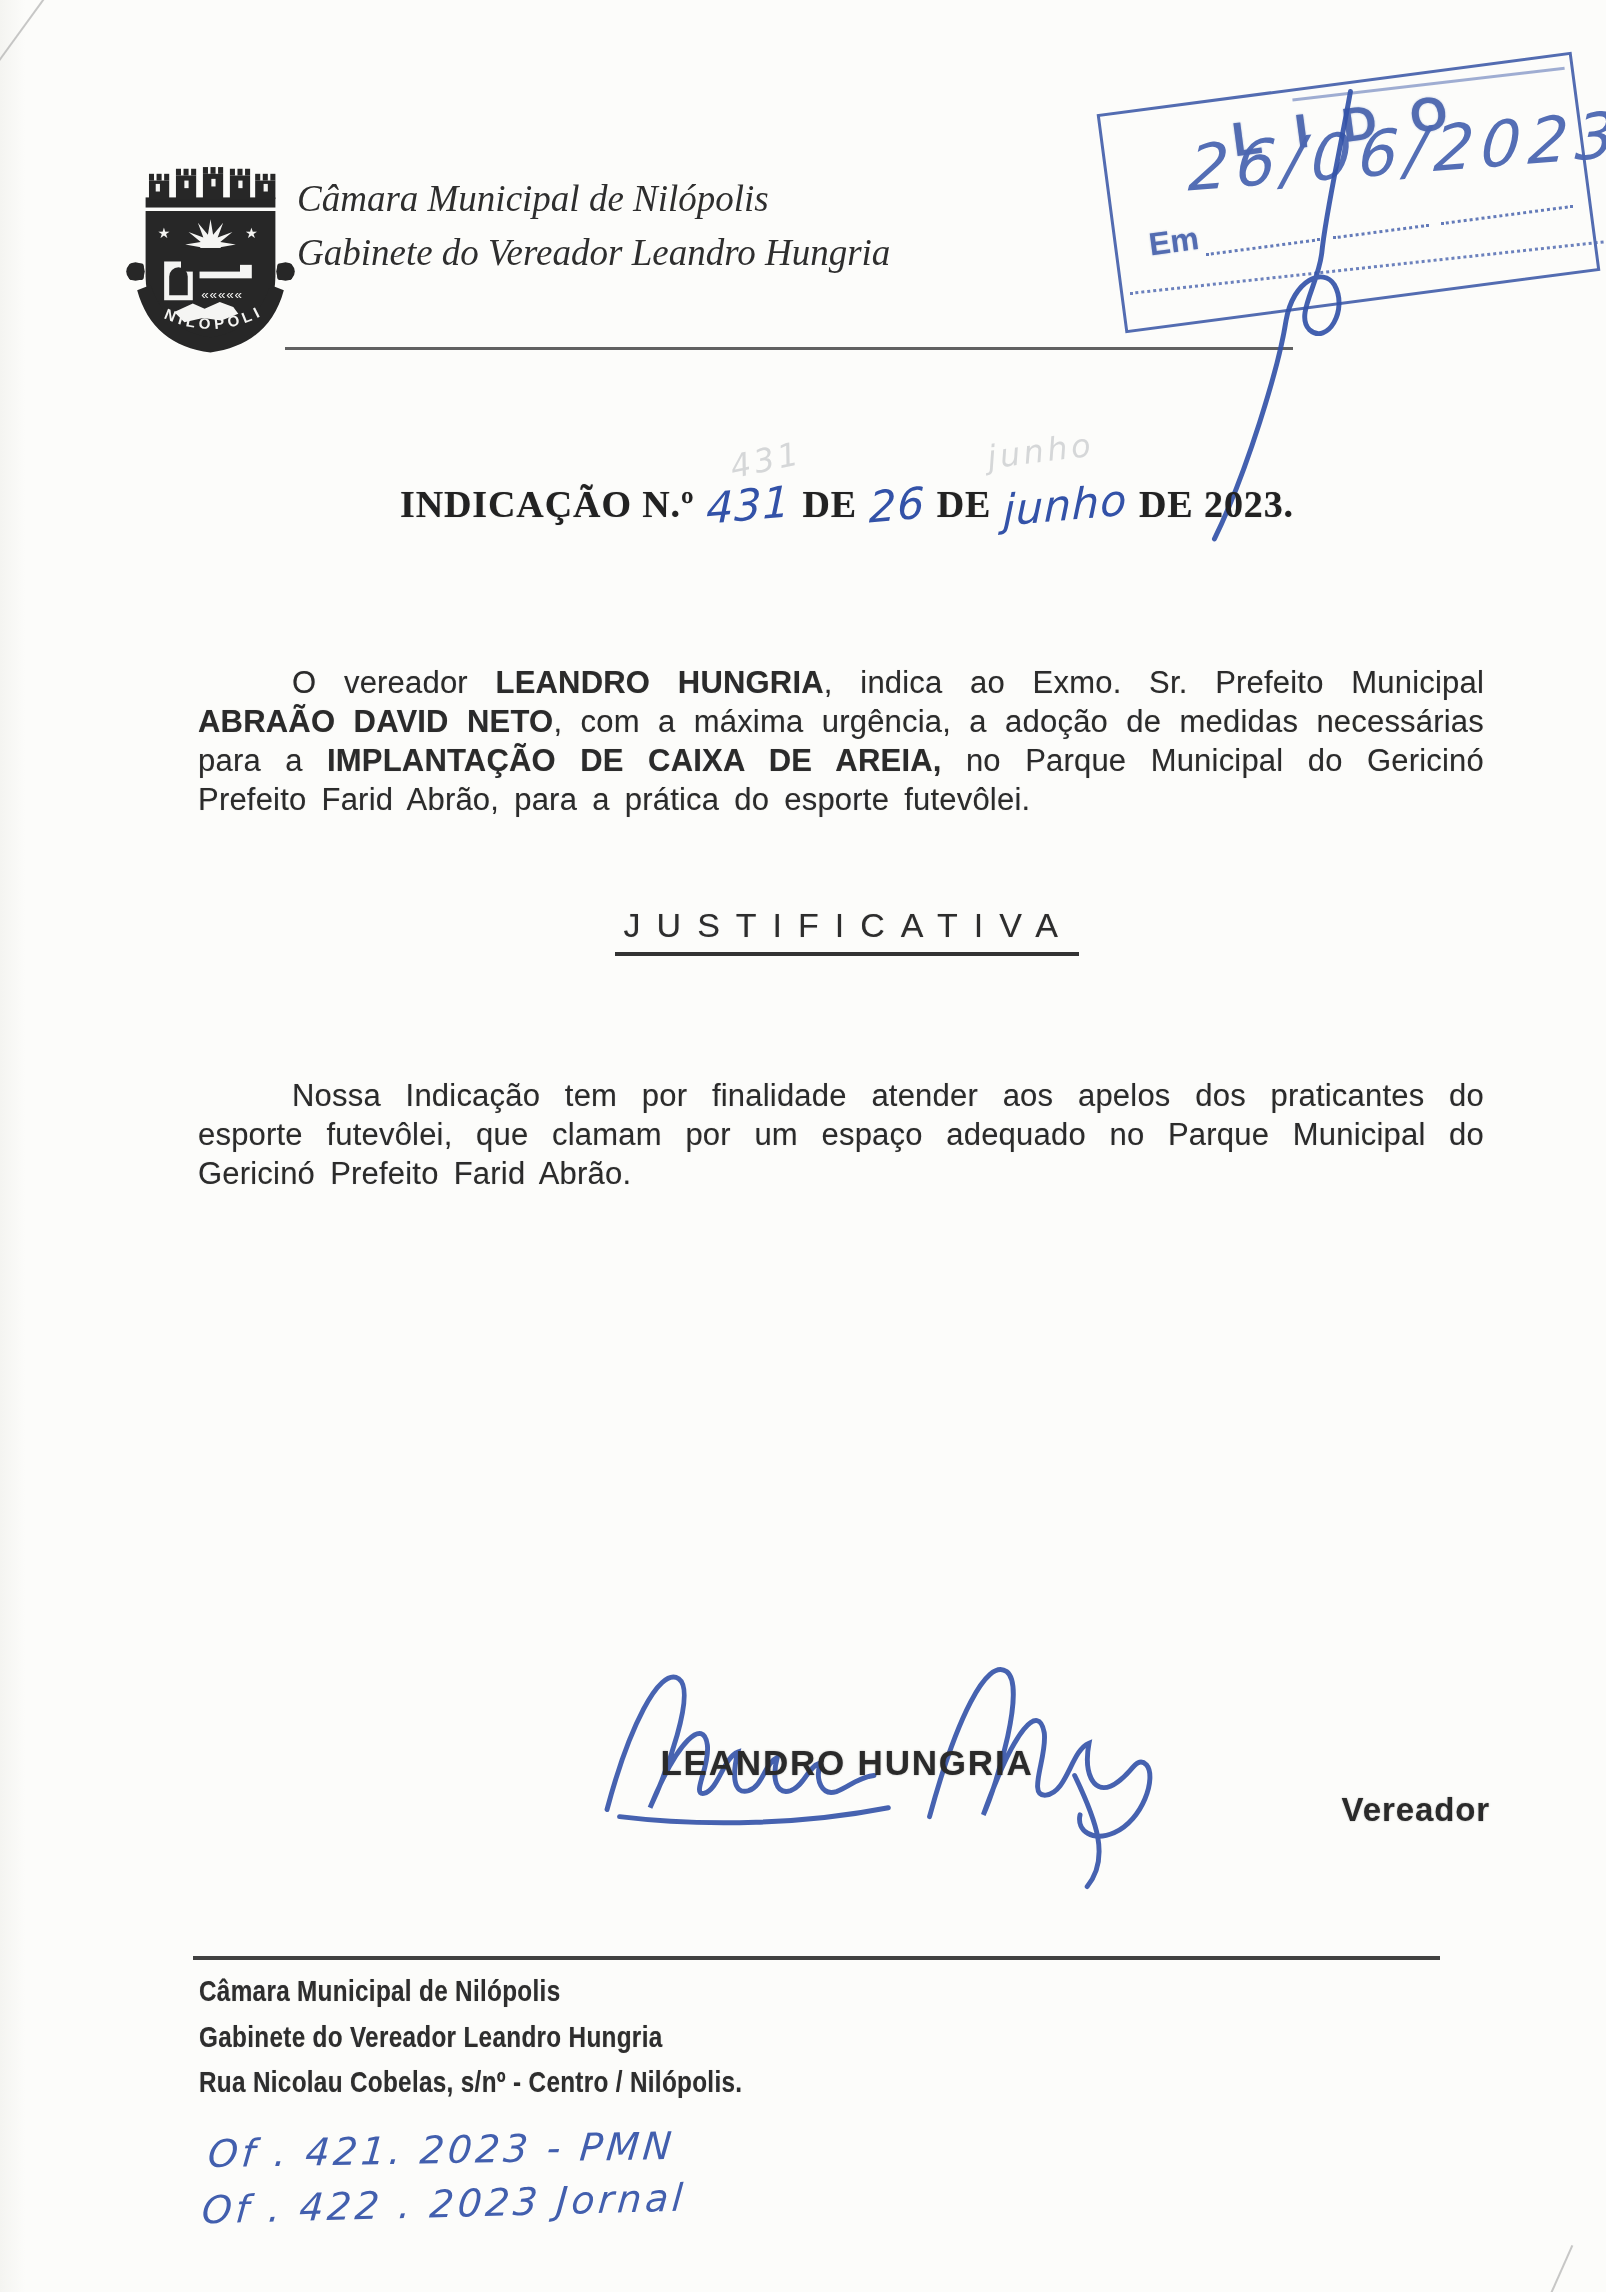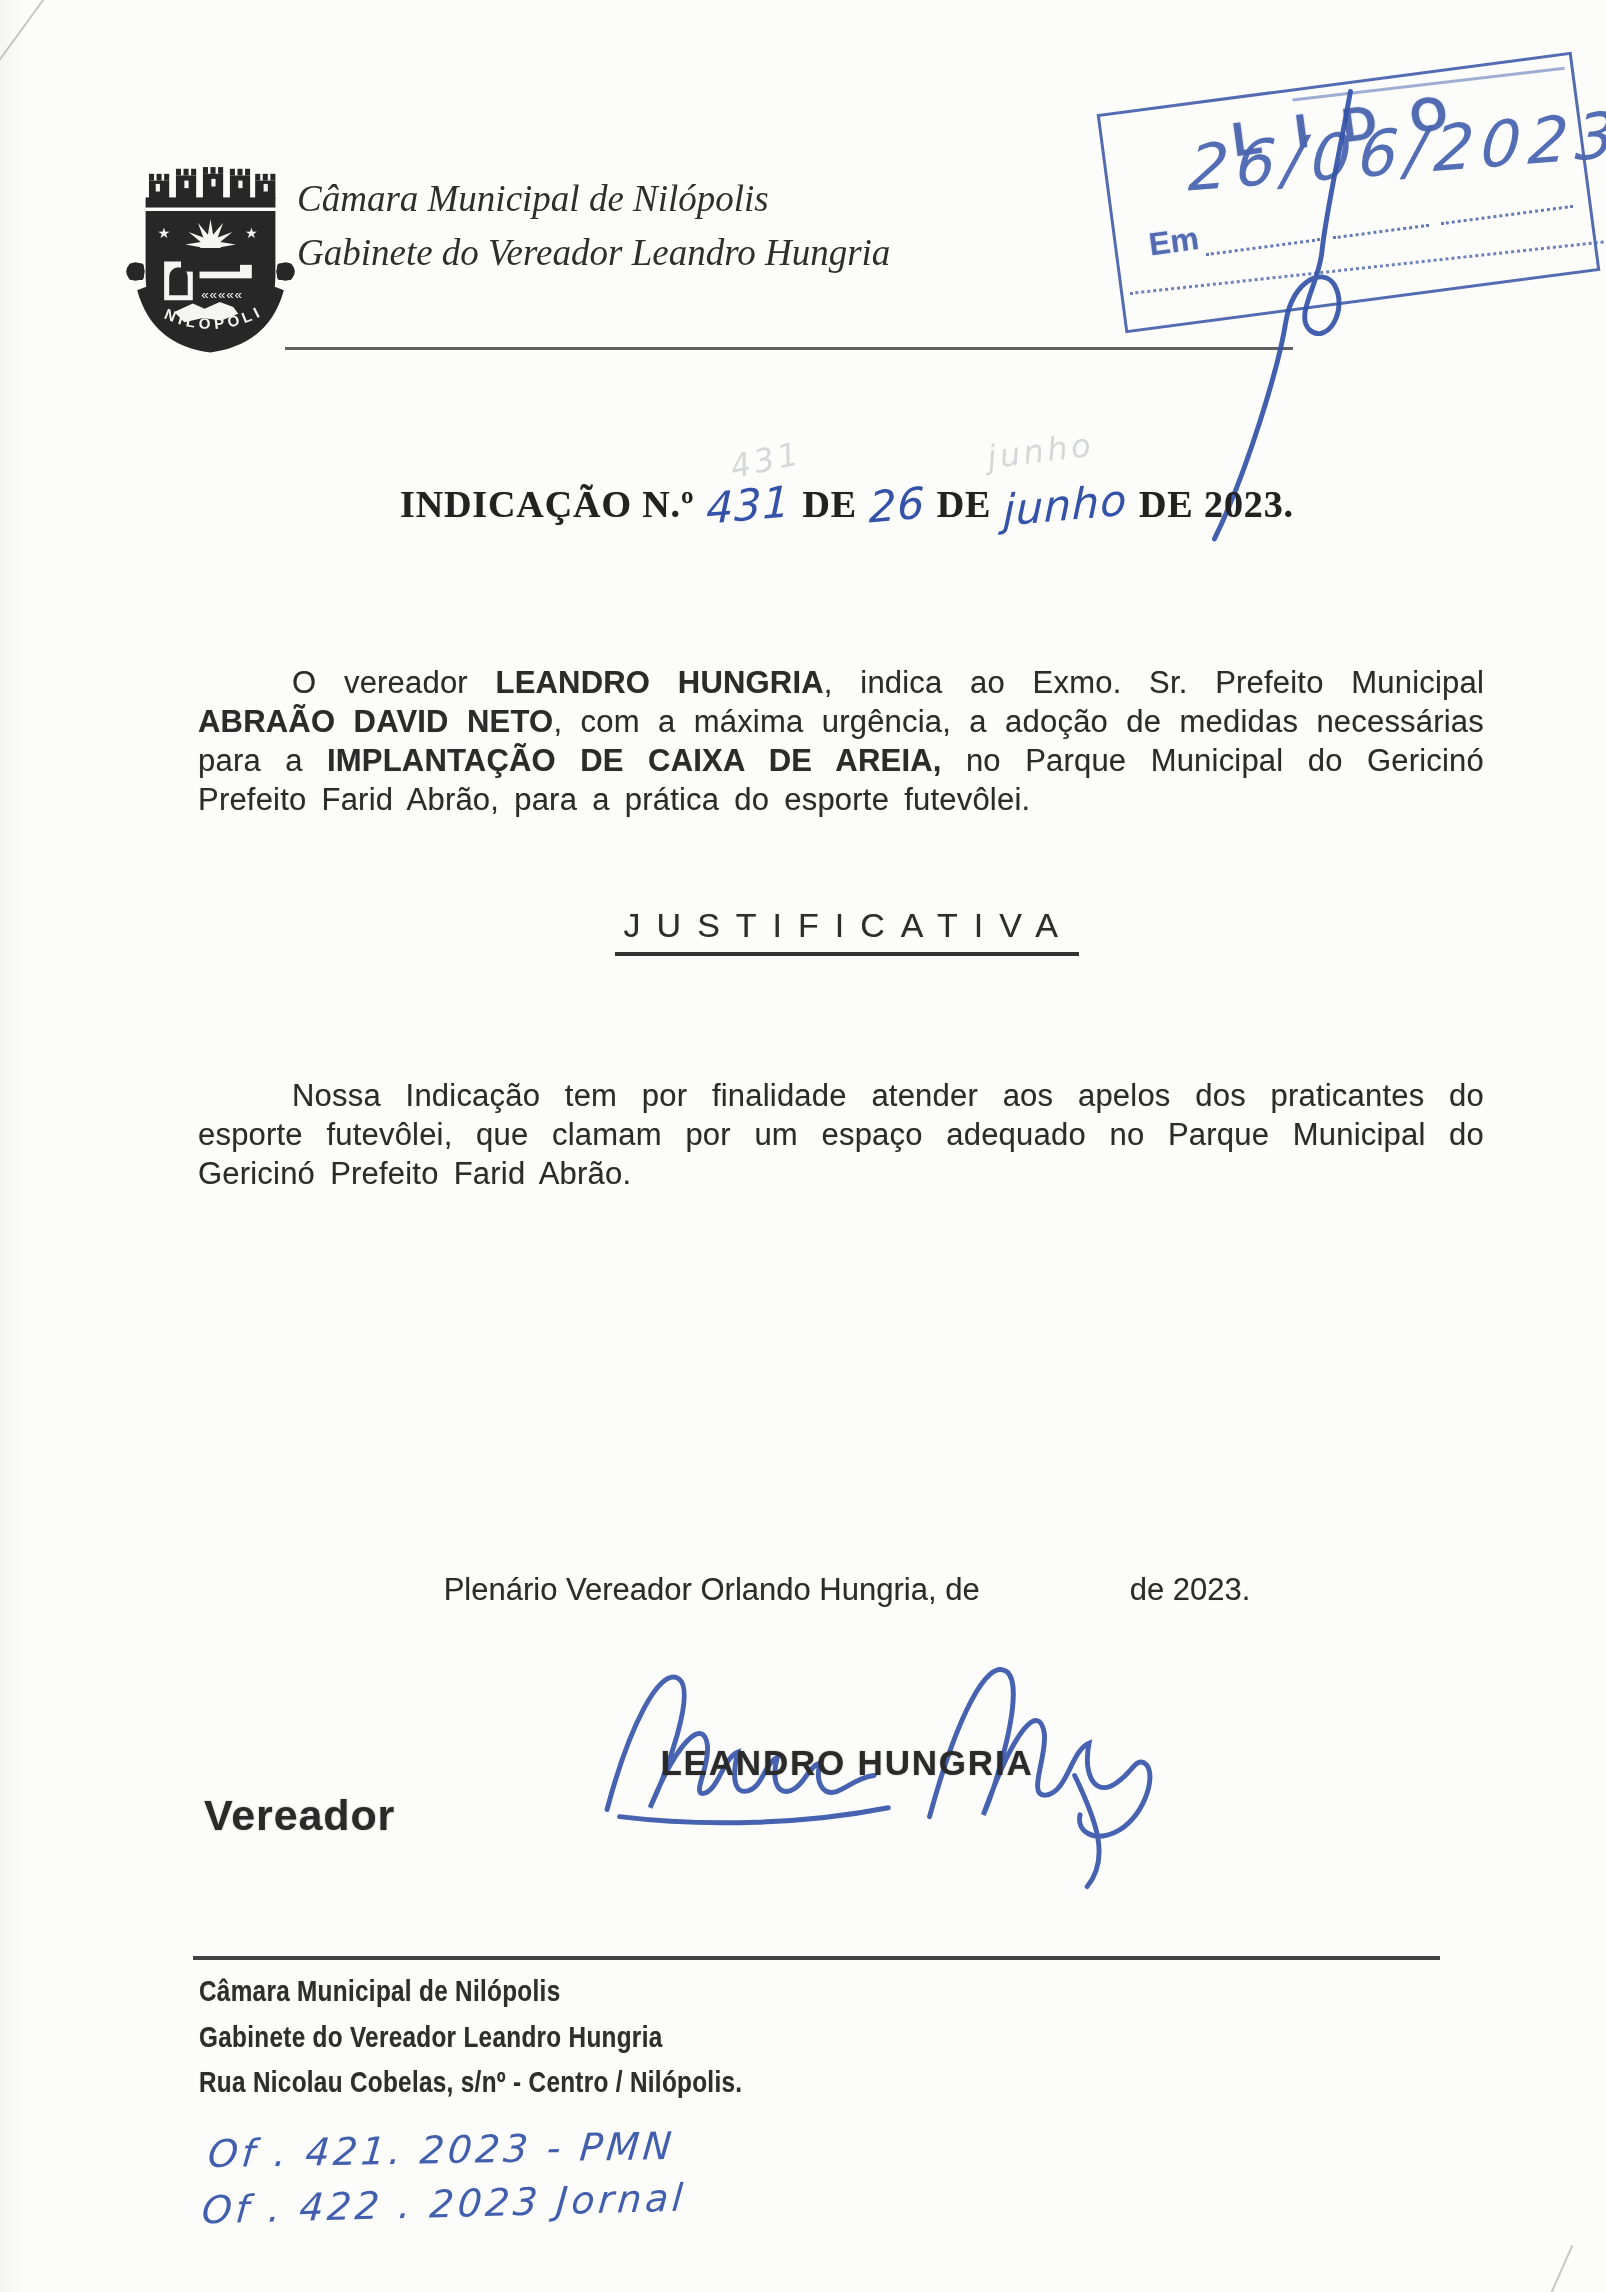--- a/index.html
+++ b/index.html
@@ -81,22 +81,22 @@
     padding:0 5.4px 7.2px 9px;border-bottom:4.5px solid #333;color:#2d2d2d;
     text-shadow:0 0 0.9px rgba(40,40,40,.35);}
   .plenary{position:absolute;left:204px;top:1572px;width:1286px;text-align:center;
     font-size:31px;color:var(--text-black);text-shadow:0 0 0.9px rgba(40,40,40,.3);white-space:nowrap;}
   .plenary .gap{display:inline-block;width:150px;}
   
   .signature-svg{position:absolute;left:573px;top:1632px;width:645px;height:269px;pointer-events:none;}
   .sig-name{position:absolute;left:204px;top:1743px;width:1286px;text-align:center;
     font-size:35px;font-weight:bold;color:#2a2a2a;letter-spacing:1.8px;
     text-shadow:0 0 1.8px rgba(40,40,40,.4);}
-  .sig-role{position:absolute;left:204px;top:1791px;width:1286px;text-align:left;
-    font-size:43px;font-weight:bold;color:#2a2a2a;letter-spacing:0.9px;
+  .sig-role{position:absolute;left:204px;top:1791px;width:1286px;text-align:right;
+    font-size:33px;font-weight:bold;color:#2a2a2a;letter-spacing:0.9px;
     text-shadow:0 0 1.8px rgba(40,40,40,.4);}
   
   .footer-rule{position:absolute;left:193px;top:1956px;width:1247px;height:3.6px;background:#2c2c2c;opacity:.9;}
   .footer{position:absolute;left:199px;top:1974px;}
   .footer .fline{display:block;margin-bottom:11.6px;}
   .footer .fline > span{display:inline-block;transform:scaleX(.82);transform-origin:left;
     font-size:29.6px;font-weight:bold;color:#2e2e2e;letter-spacing:0.4px;
     text-shadow:0 0 0.9px rgba(40,40,40,.35);white-space:nowrap;}
   .note{position:absolute;font-family:"DejaVu Sans",sans-serif;font-style:italic;
     color:var(--ink-blue);font-size:38px;letter-spacing:3.6px;opacity:.92;transform:skewX(-6deg);}
@@ -190,21 +190,20 @@
   <div class="title-row"><span class="print">INDICAÇÃO N.º</span><span class="hand hand-title">431</span><span class="print">DE</span><span class="hand hand-title">26</span><span class="print">DE</span><span class="hand hand-title">junho</span><span class="print">DE 2023.</span></div>
 
   <div class="para p1 indent"><span>O vereador </span><span class="b">LEANDRO HUNGRIA</span><span>, indica ao Exmo. Sr. Prefeito Municipal </span><span class="b">ABRAÃO DAVID NETO</span><span>, com a máxima urgência, a adoção de medidas necessárias para a </span><span class="b">IMPLANTAÇÃO DE CAIXA DE AREIA,</span><span> no Parque Municipal do Gericinó Prefeito Farid Abrão, para a prática do esporte futevôlei.</span></div>
 
   <div class="justif-wrap">
     <span class="justif">JUSTIFICATIVA</span>
   </div>
 
   <div class="para p2 indent">Nossa Indicação tem por finalidade atender aos apelos dos praticantes do esporte futevôlei, que clamam por um espaço adequado no Parque Municipal do Gericinó Prefeito Farid Abrão.</div>
 
-  <div class="plenary"><span>Plenário Vereador Orlando Hungria,  de</span><span class="gap"></span><span>de 2023.</span></div>
 
   <svg class="signature-svg" viewBox="0 0 720 300" xmlns="http://www.w3.org/2000/svg">
     <g fill="none" stroke="#3352a8" stroke-width="5.5" stroke-linecap="round" opacity=".9">
       <path d="M38,198 C62,108 96,38 118,52 C138,66 104,158 86,196 C118,118 146,96 150,126 C153,150 132,182 146,180 C162,177 168,140 184,134 C178,158 178,182 196,177 C212,172 214,146 228,140 C222,162 226,182 243,177 C258,172 262,150 276,146 C270,166 278,183 294,178 C308,173 318,162 336,160"></path>
       <path d="M52,206 C150,218 260,214 352,196"></path>
       <path d="M398,206 C428,96 462,28 484,44 C506,60 474,168 458,204 C494,104 520,80 526,112 C530,138 506,184 528,182 C552,179 556,132 576,124 C570,156 580,180 600,172 C622,163 628,136 640,148 C652,162 636,210 604,224 C580,234 562,222 566,204"></path>
       <path d="M560,160 C584,210 600,252 574,284"></path>
     </g>
   </svg>
   <div class="sig-name">LEANDRO HUNGRIA</div>

